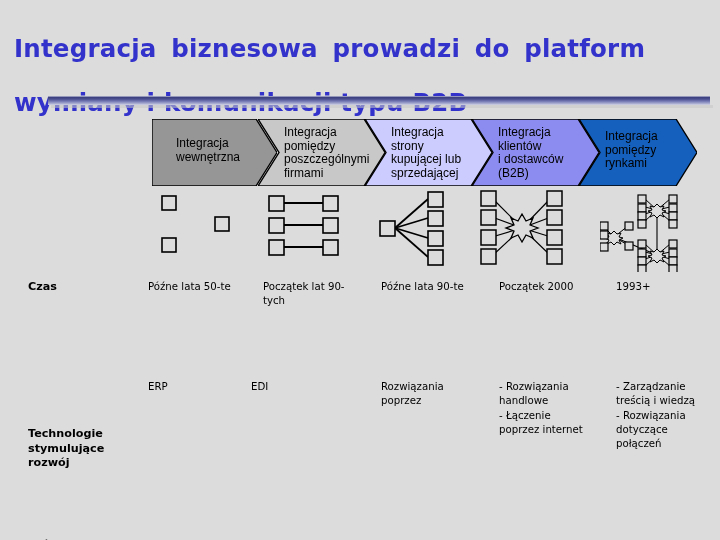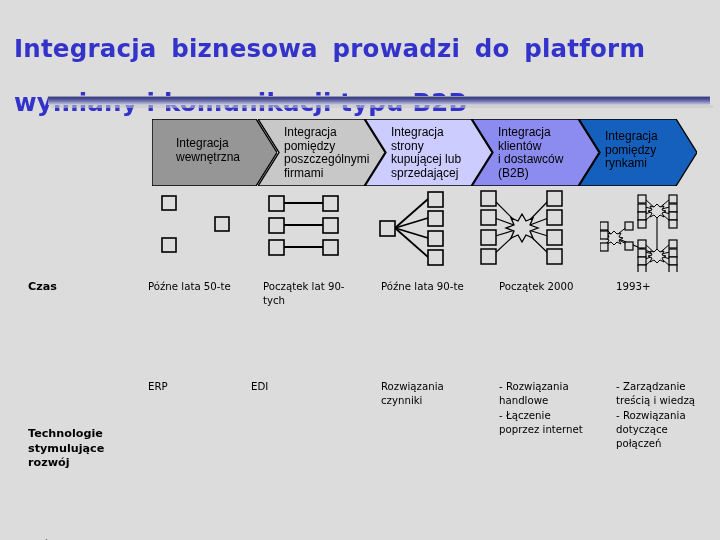--- a/index.html
+++ b/index.html
@@ -336,21 +336,21 @@
       <div class="cell" style="left:616px; top:8px; width:100px;">1993+</div>
     </div>
 
     <div class="trow" style="height:78px;">
       <div class="rowlabel" style="left:28px; top:55px;margin-top:48px;">Technologie
 stymulujące
 rozwój</div>
       <div class="cell" style="left:148px; top:56px; width:105px;">ERP</div>
       <div class="cell" style="left:251px; top:56px; width:105px;">EDI</div>
       <div class="cell" style="left:381px; top:56px; width:108px;">Rozwiązania
-czynniki</div>
+poprzez</div>
       <div class="cell" style="left:499px; top:56px; width:112px;">- Rozwiązania
 handlowe
 - Łączenie
 poprzez internet</div>
       <div class="cell" style="left:616px; top:56px; width:104px;">- Zarządzanie
 treścią i wiedzą
 - Rozwiązania
 dotyczące
 połączeń</div>
     </div>

